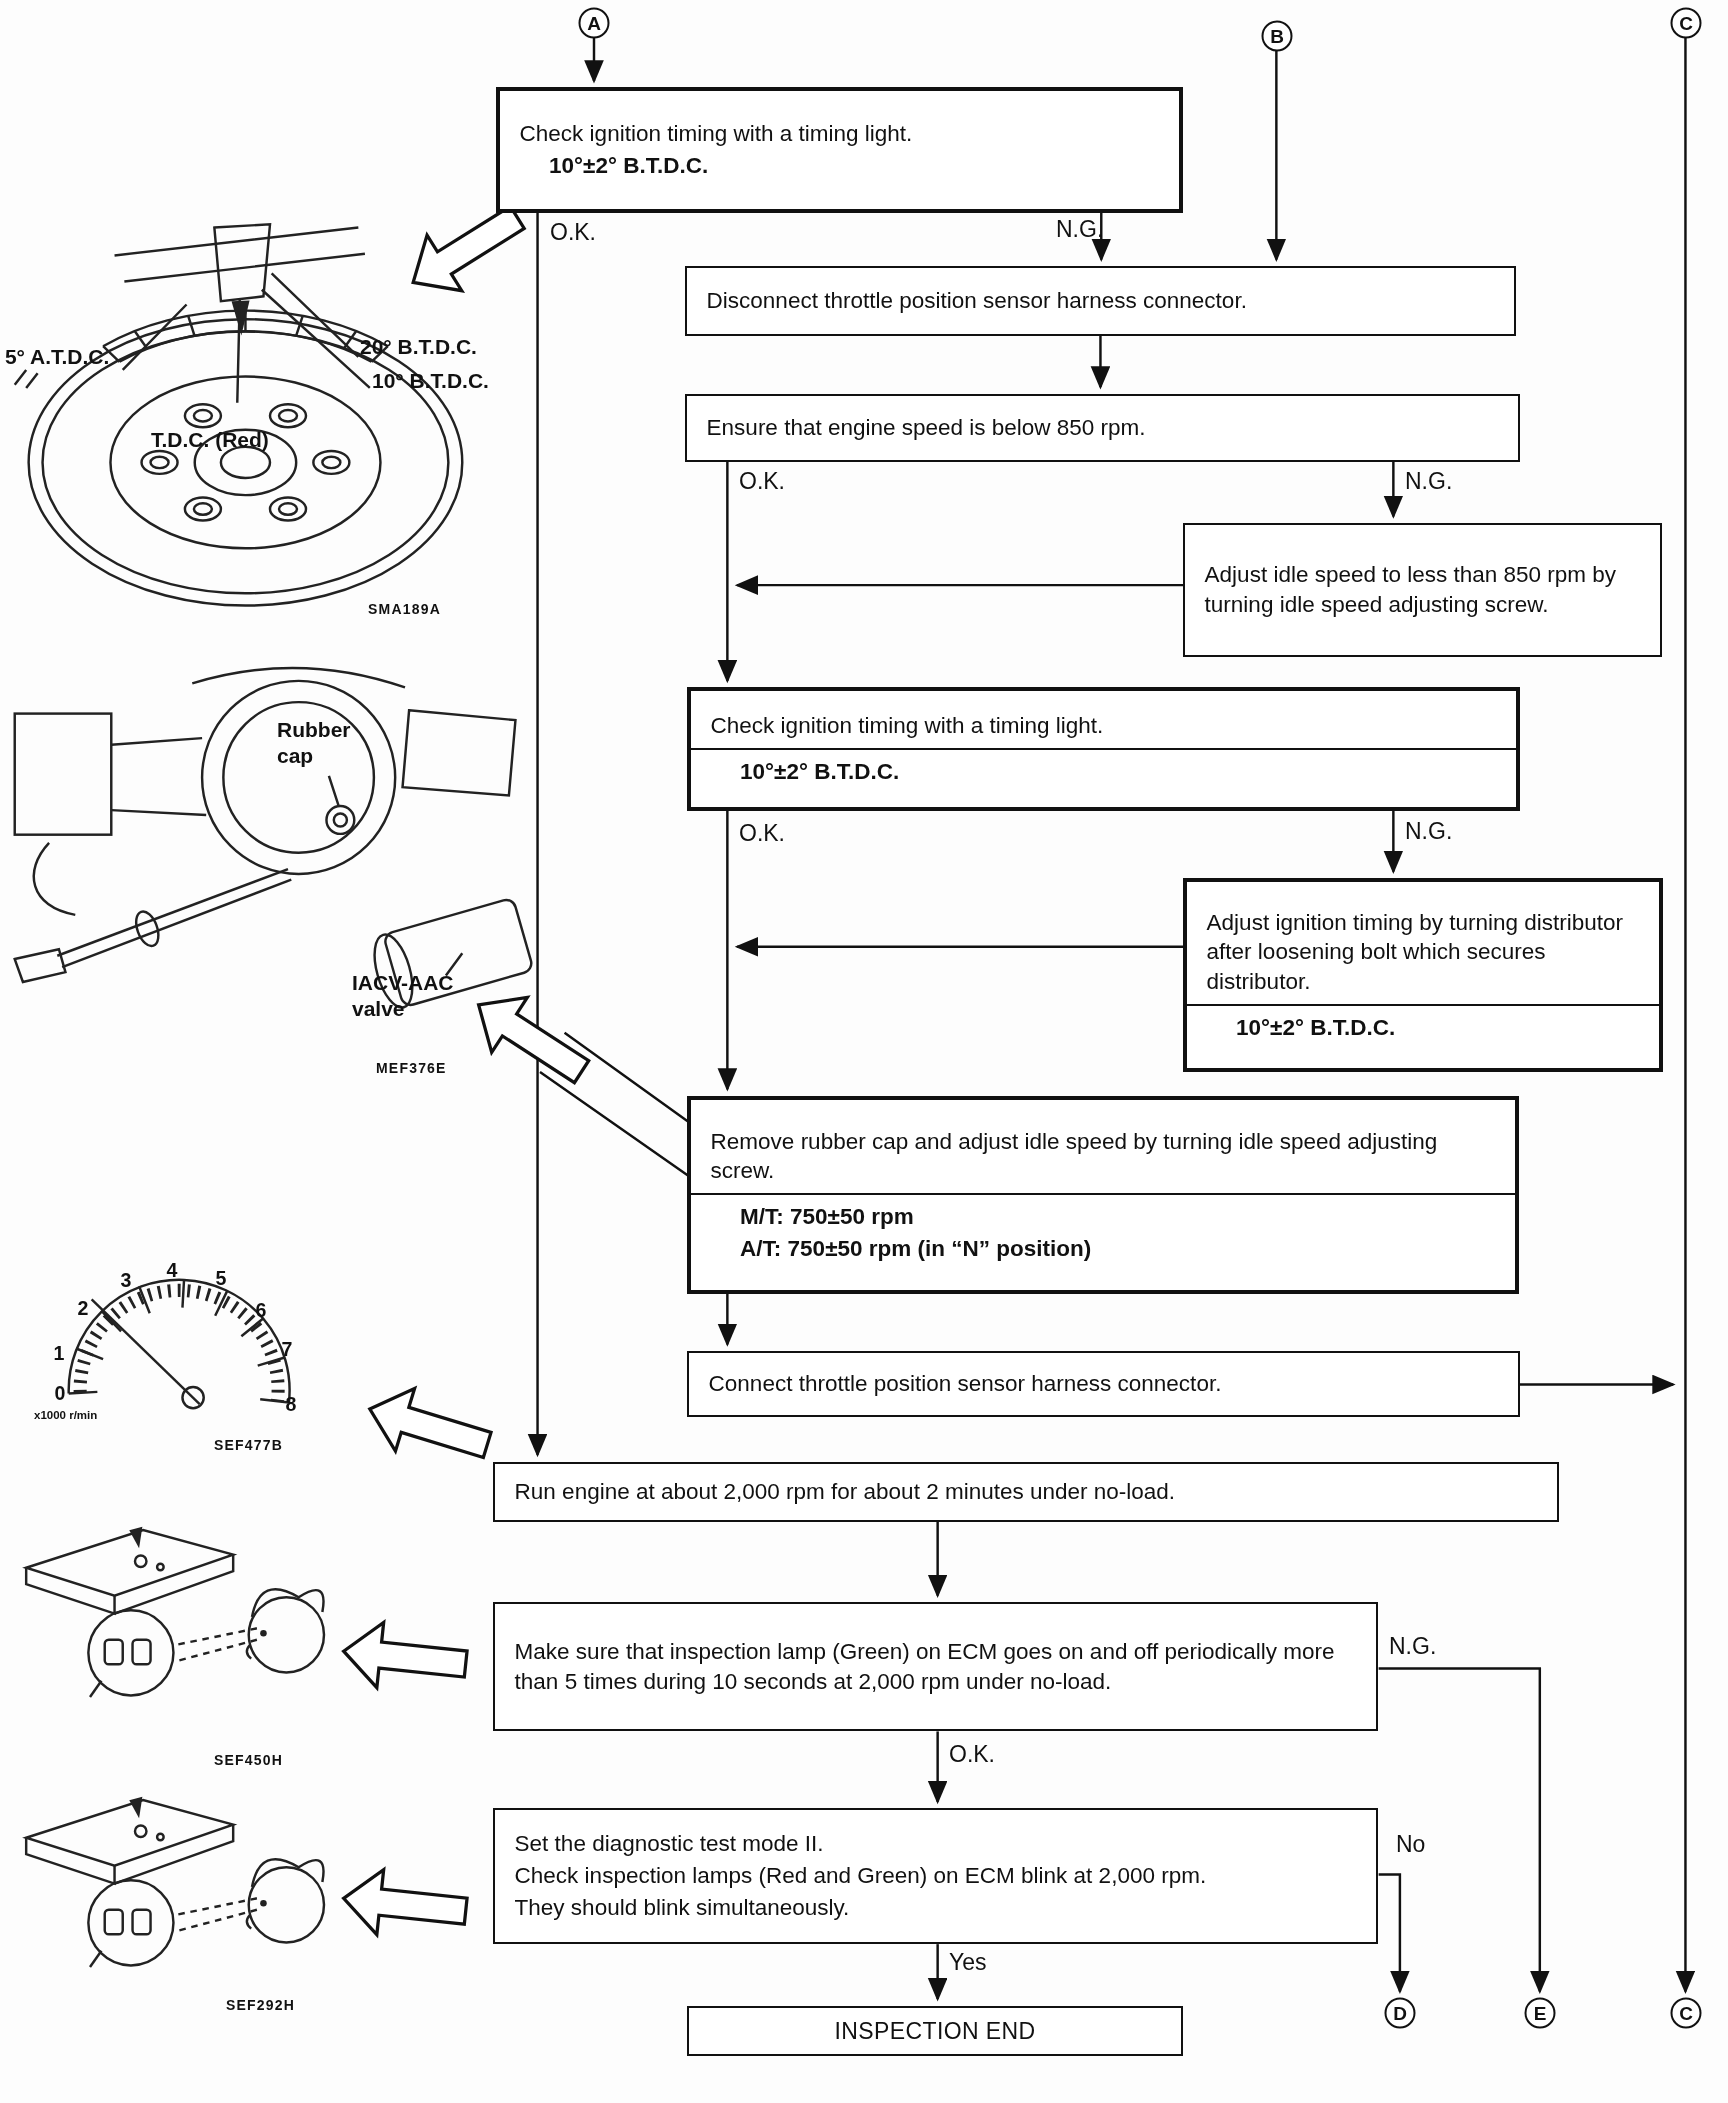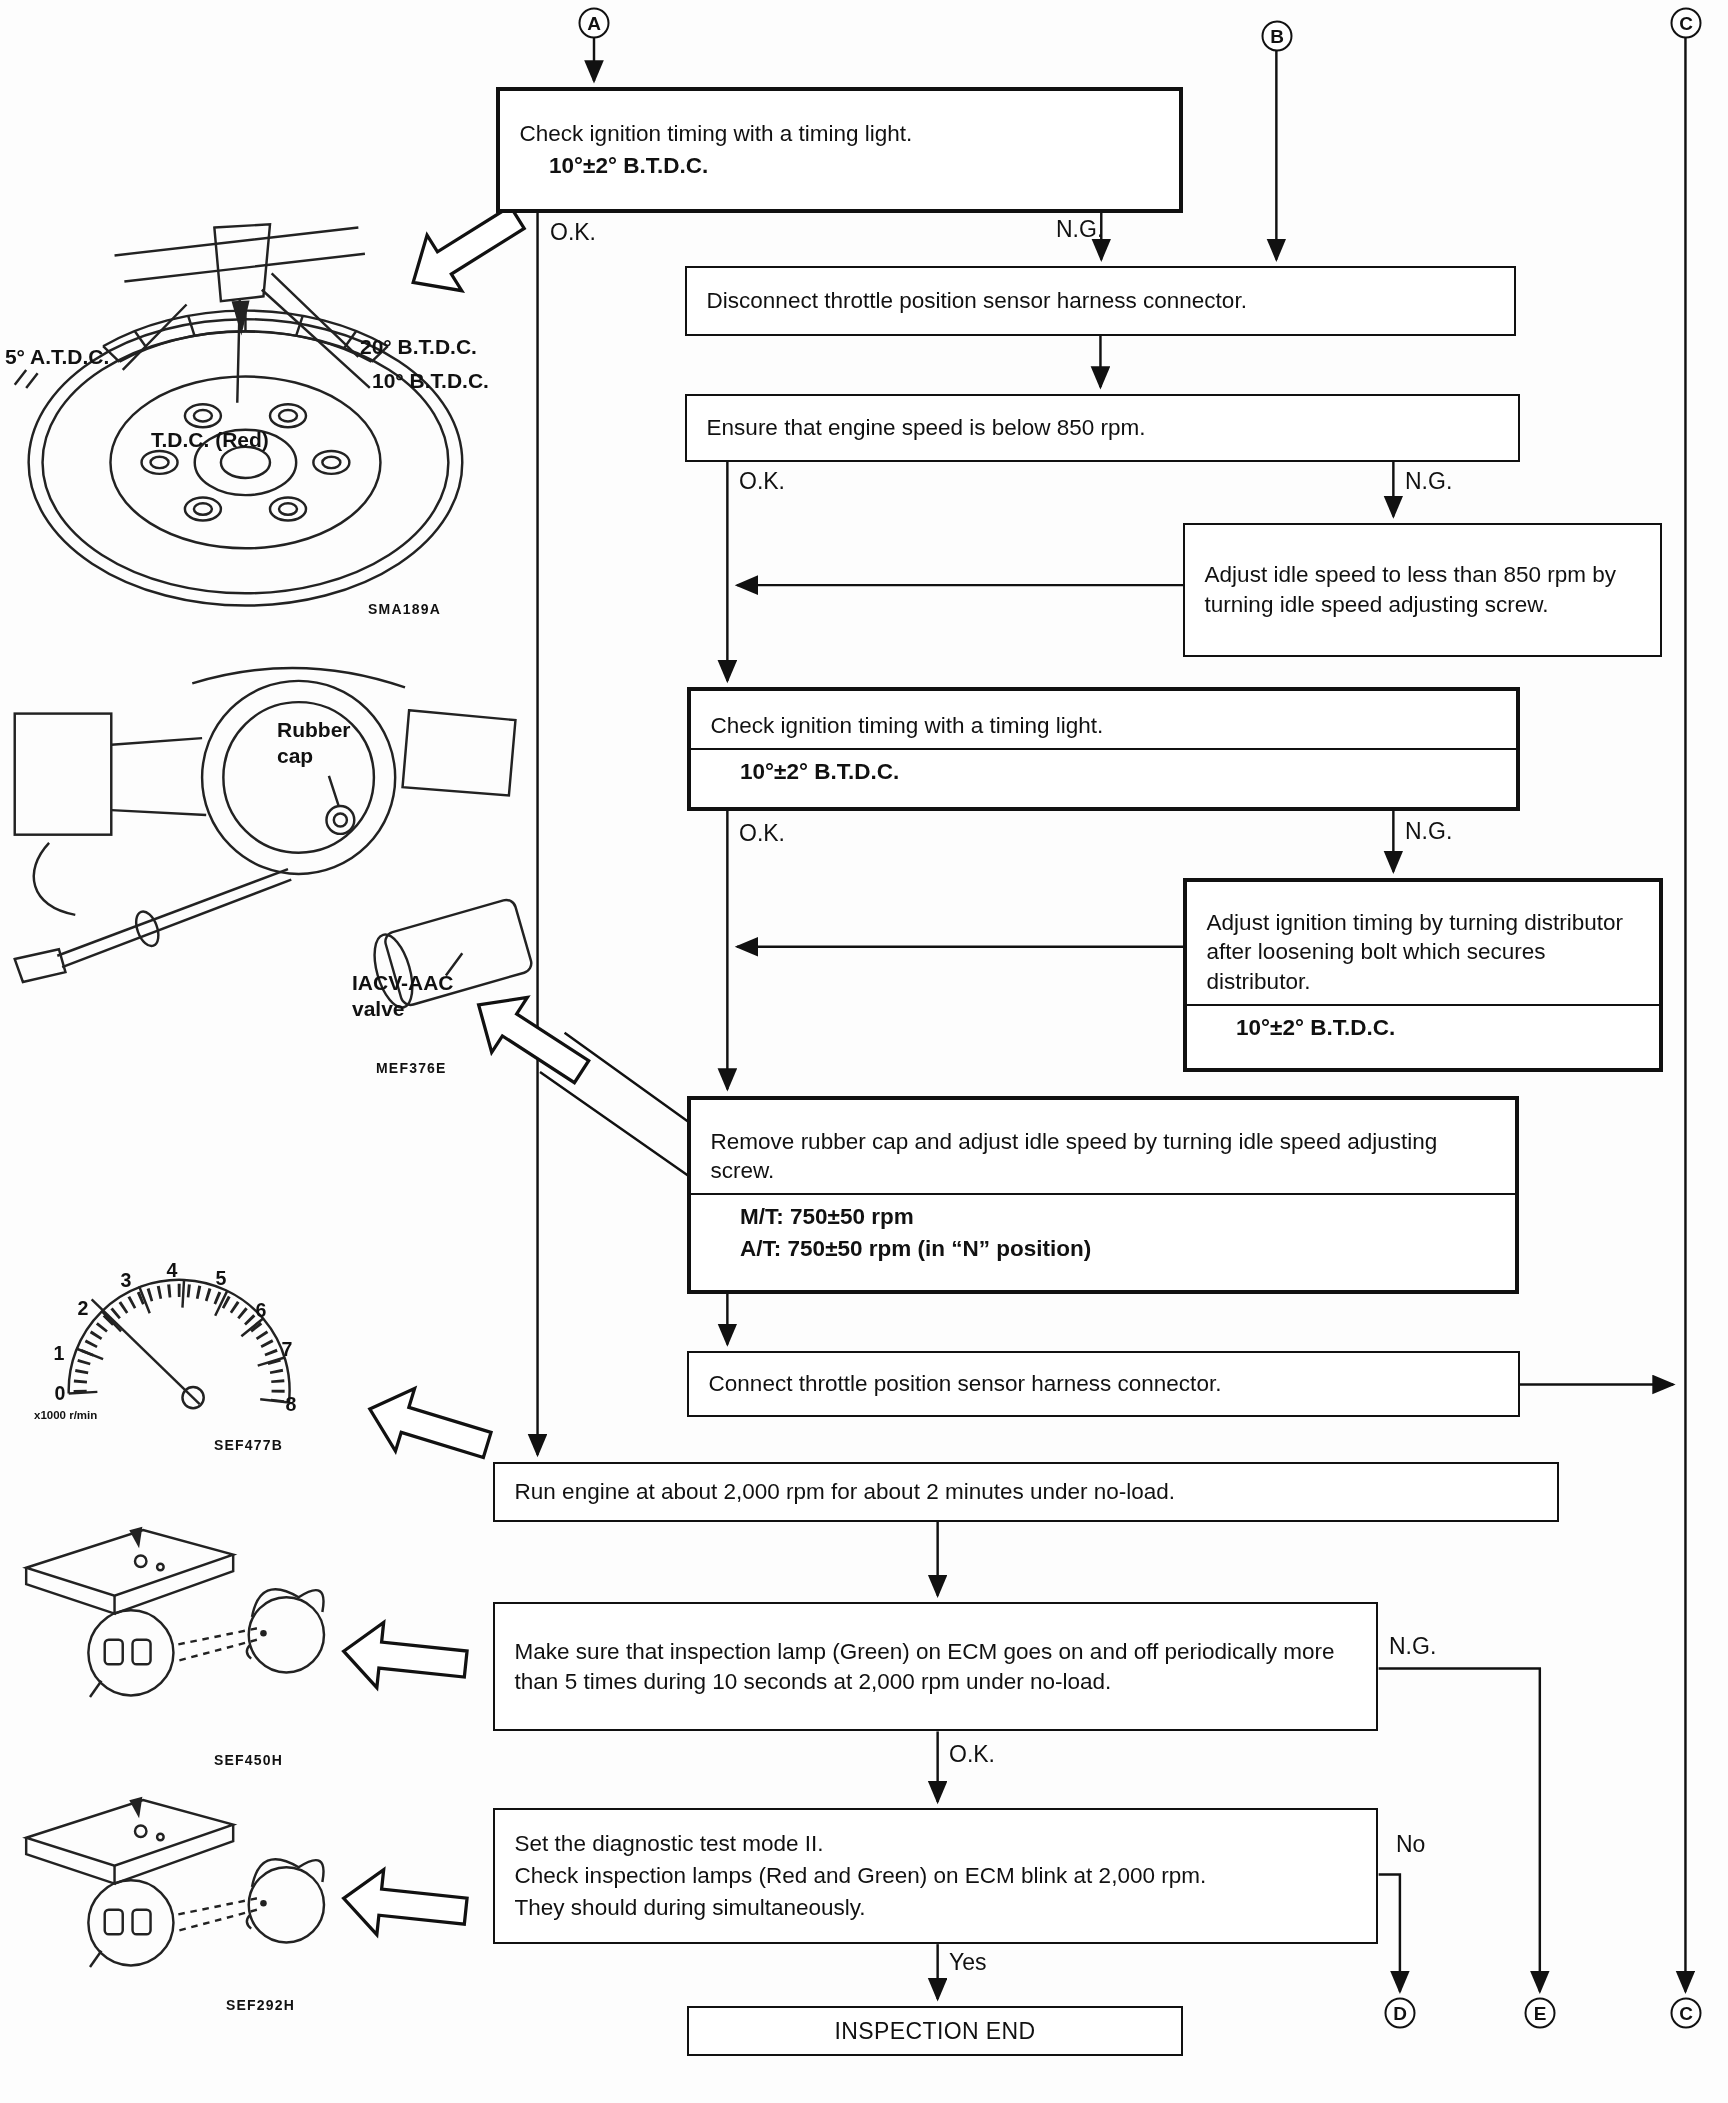--- a/index.html
+++ b/index.html
@@ -211,21 +211,21 @@
     <p>Run engine at about 2,000 rpm for about 2 minutes under no-load.</p>
   </div>
 
   <div class="box" style="left:493px; top:1602px; width:885px; height:129px;">
     <p>Make sure that inspection lamp (Green) on ECM goes on and off periodically more than 5 times during 10 seconds at 2,000 rpm under no-load.</p>
   </div>
 
   <div class="box" style="left:493px; top:1808px; width:885px; height:136px;">
     <p>Set the diagnostic test mode II.</p>
     <p>Check inspection lamps (Red and Green) on ECM blink at 2,000 rpm.</p>
-    <p>They should during simultaneously.</p>
+    <p>They should blink simultaneously.</p>
   </div>
 
   <div class="box endbox" style="left:687px; top:2006px; width:496px; height:50px;">
     <p>INSPECTION END</p>
   </div>
 
   <div class="lbl" style="left:550px;  top:219px;">O.K.</div>
   <div class="lbl" style="left:1056px; top:216px;">N.G.</div>
   <div class="lbl" style="left:739px;  top:468px;">O.K.</div>
   <div class="lbl" style="left:1405px; top:468px;">N.G.</div>

